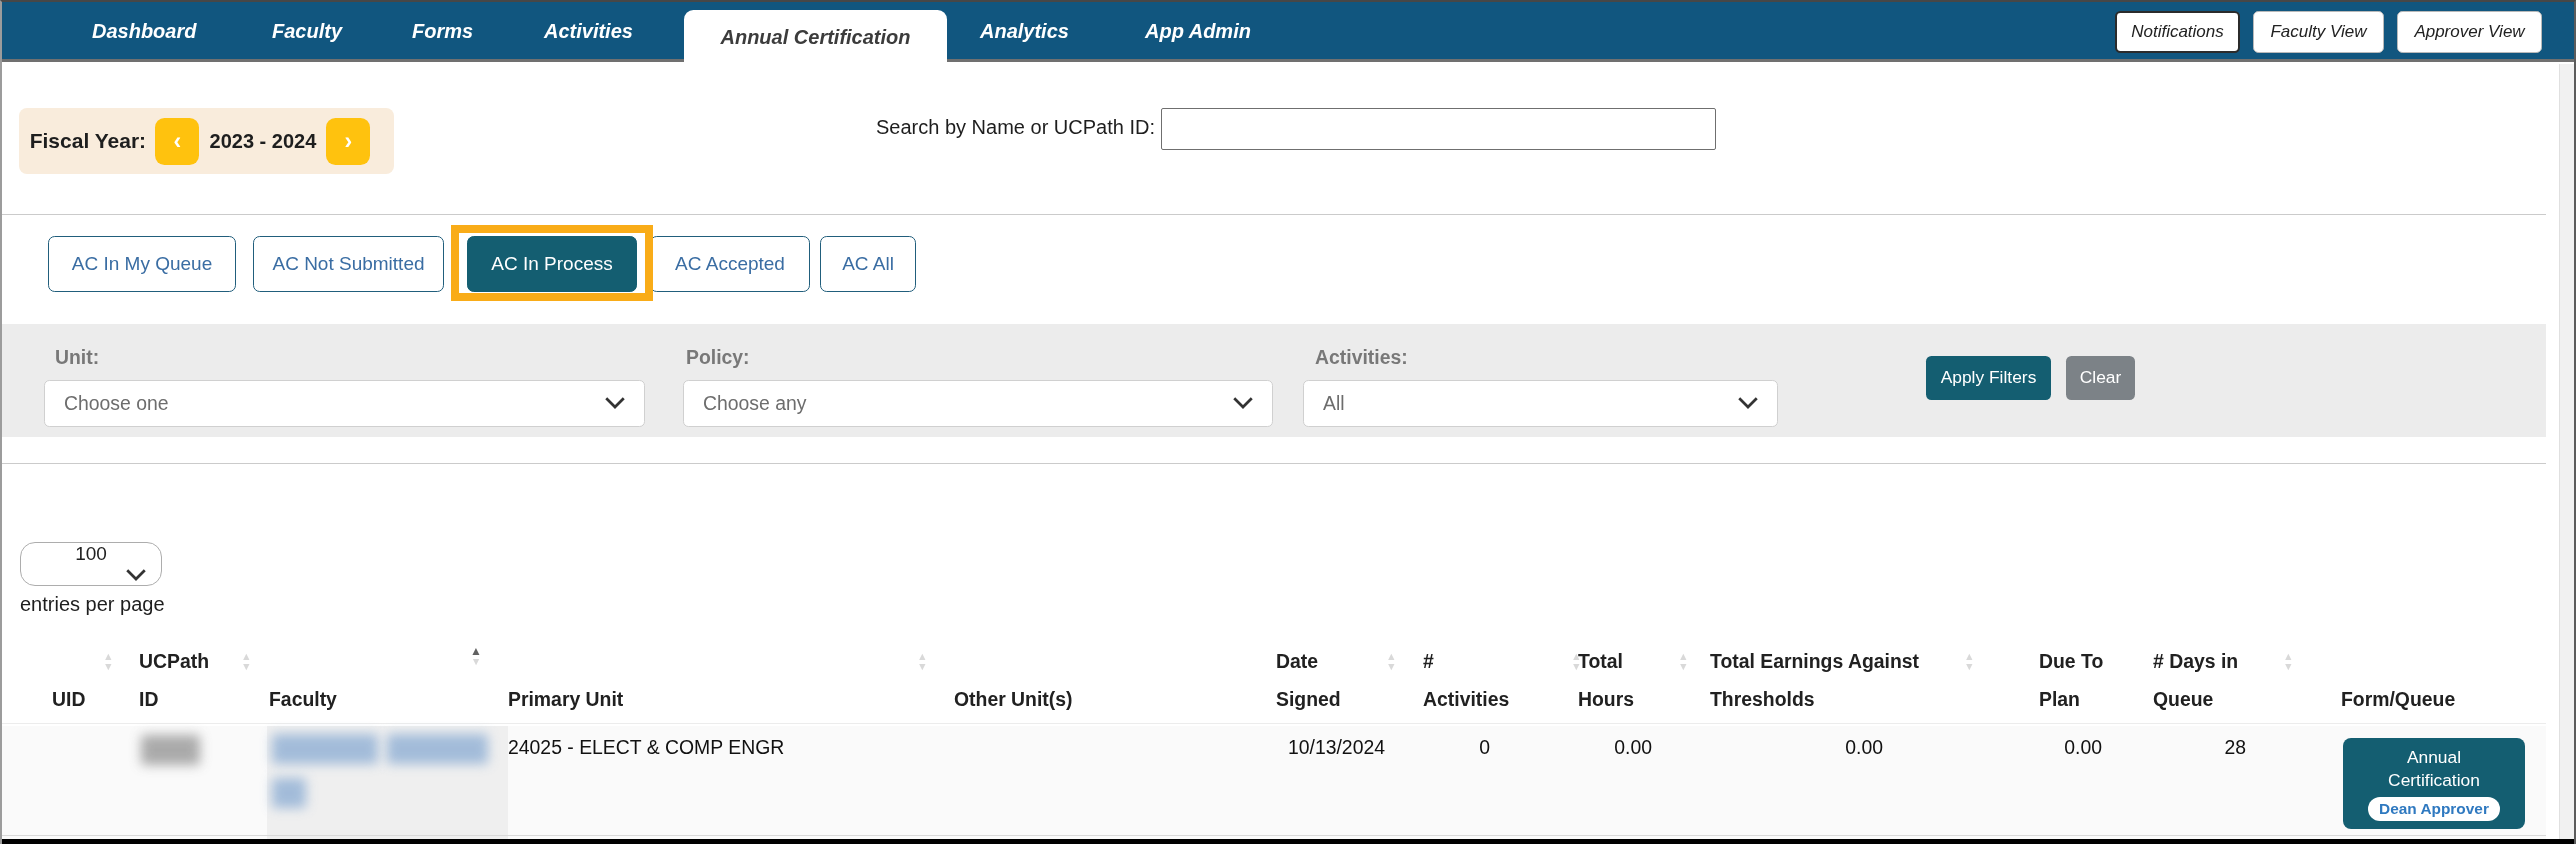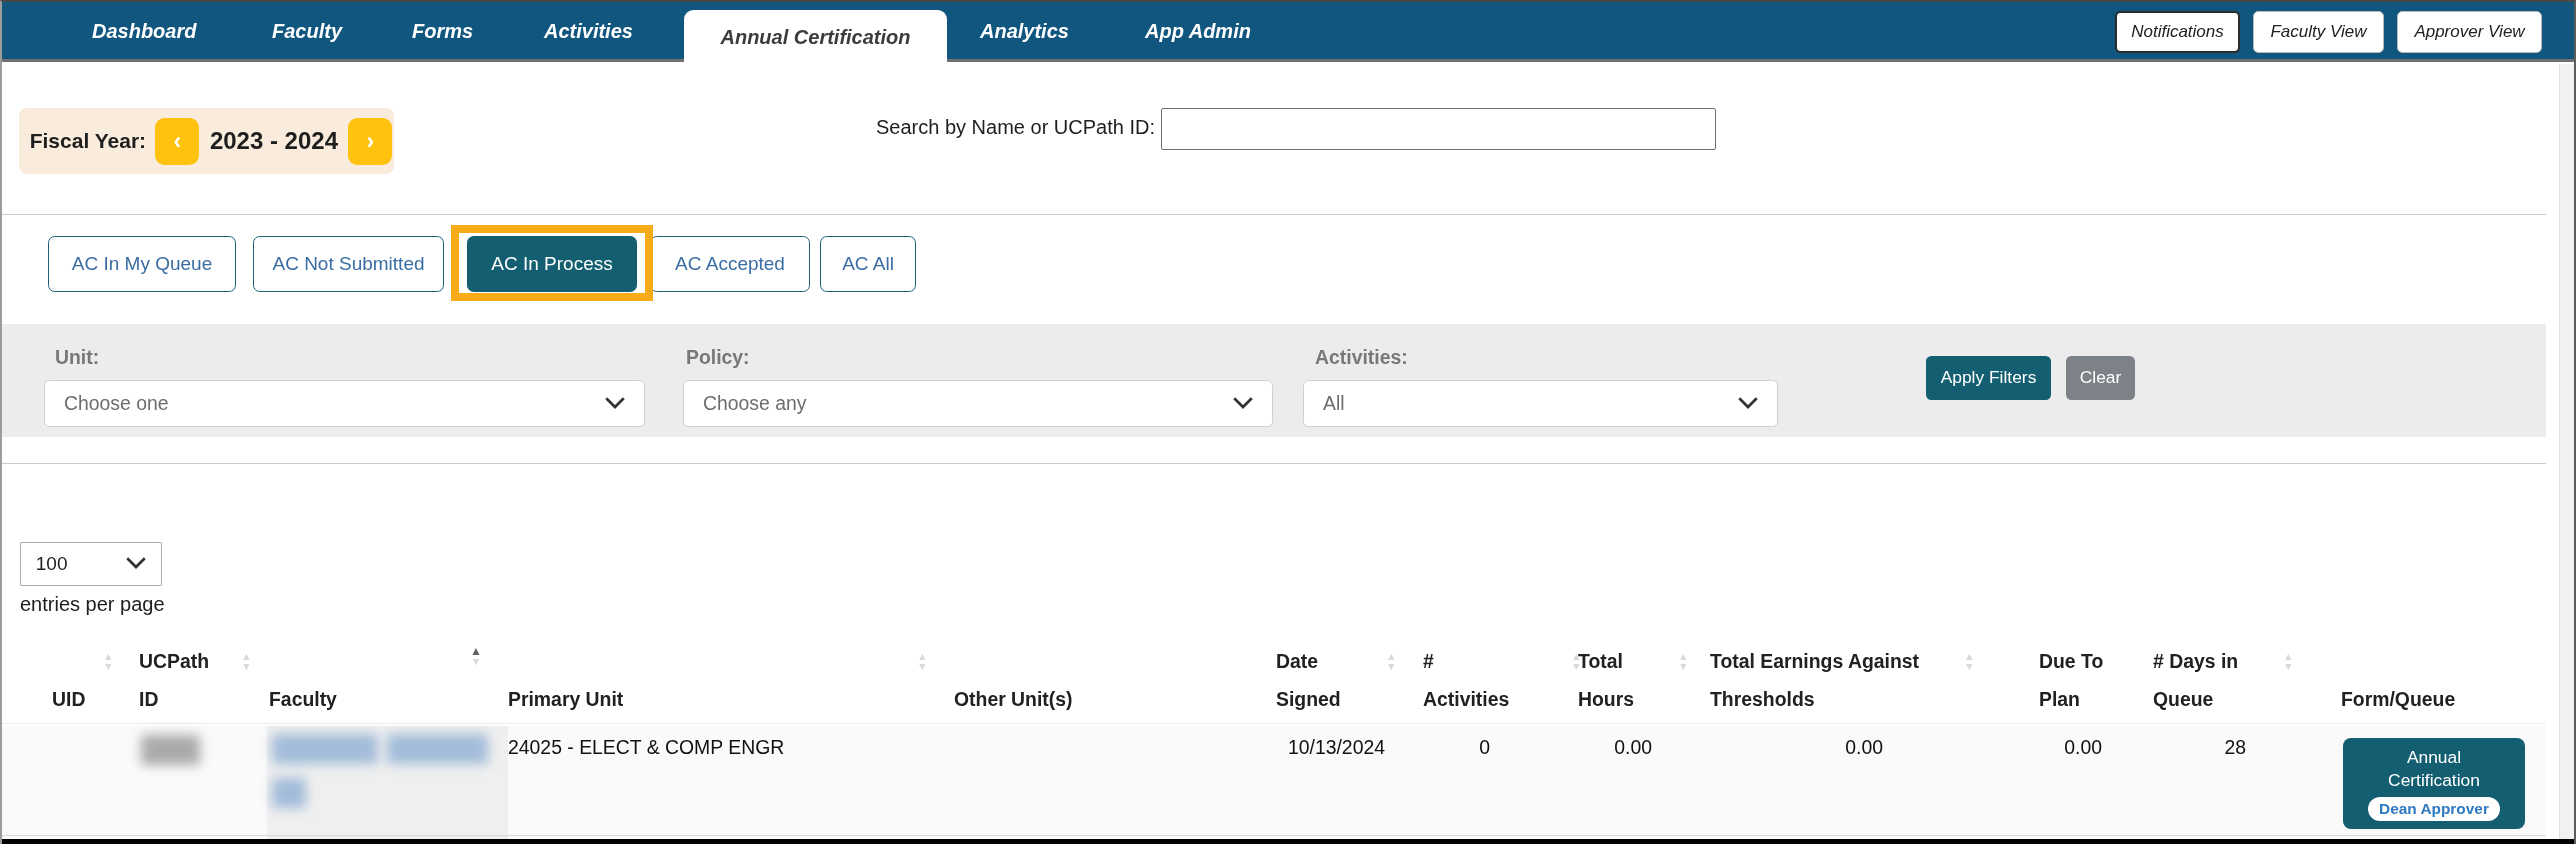--- a/index.html
+++ b/index.html
@@ -25,21 +25,21 @@
     display:flex;align-items:center;justify-content:center;font-size:17px;color:#222;cursor:pointer;}
   .nav-btn.dark{border:2px solid #2b2b2b;}
   .nav-btn.light{border:1.3px solid #b9b9b9;}
   
   .fiscal-band{position:absolute;left:17px;top:106px;width:375px;height:66px;background:var(--cream);
     border-radius:8px;display:flex;align-items:center;}
   .fiscal-label{font-size:21px;font-weight:bold;color:#1e1e1e;margin-left:10.7px;}
   .yr-btn{width:44px;height:47px;background:var(--yellow);border:none;border-radius:9.4px;color:#fff;
     font-size:23px;font-weight:bold;display:flex;align-items:center;justify-content:center;cursor:pointer;}
   .yr-btn.prev{margin-left:9.4px;}
-  .fiscal-value{font-size:24px;font-weight:bold;color:#1e1e1e;width:149px;text-align:center;}
+  .fiscal-value{font-size:20px;font-weight:bold;color:#1e1e1e;width:127px;text-align:center;}
   .search-label{position:absolute;top:114px;left:868px;width:285px;text-align:right;font-size:20px;color:#1e1e1e;}
   .search-input{position:absolute;left:1159px;top:106px;width:555px;height:42px;border:1.3px solid #6f6f6f;
     border-radius:2px;font-size:19px;padding:0 10.7px;background:#fff;}
   .divider{position:absolute;left:0;height:1.3px;background:#cbcbcb;width:2544px;}
   
   .tab-btn{position:absolute;top:234px;height:56px;background:#fff;border:1.3px solid #215E7C;border-radius:6.7px;
     color:var(--linkblue);font-size:19px;display:flex;align-items:center;justify-content:center;cursor:pointer;}
   .tab-btn.active{background:var(--teal);color:#fff;border-color:var(--teal);z-index:2;}
   .tab-highlight{position:absolute;left:449px;top:223px;width:202px;height:76px;
     border:8px solid var(--orange);z-index:1;pointer-events:none;}
@@ -50,22 +50,22 @@
     display:flex;align-items:center;font-size:19.4px;color:#6d6d6d;padding:0 19px;cursor:pointer;}
   .filter-select .chev{margin-left:auto;}
   .chev svg{width:20px;height:12.7px;stroke:#333;stroke-width:2.2;fill:none;}
   .apply-btn{position:absolute;left:1924px;top:31.5px;width:125px;height:44px;background:var(--teal);border:none;
     border-radius:5.4px;color:#fff;font-size:17.4px;cursor:pointer;}
   .clear-btn{position:absolute;left:2064px;top:31.5px;width:69px;height:44px;background:var(--graybtn);border:none;
     border-radius:5.4px;color:#fff;font-size:17.4px;cursor:pointer;}
   
   .export-btn{position:absolute;left:20px;top:473px;width:219px;height:46px;background:var(--teal);border:none;
     border-radius:6.7px;color:#fff;font-size:20px;font-weight:bold;cursor:pointer;}
-  .page-size{position:absolute;left:18px;top:540px;width:142px;height:44px;border:1.3px solid #adadad;border-radius:1px;
-    background:#fff;display:flex;align-items:center;font-size:19px;color:#222;padding:0 14.8px;cursor:pointer;}
+  .page-size{position:absolute;left:18px;top:540px;width:142px;height:44px;border:1.3px solid #adadad;border-radius:15px;
+    background:#fff;display:flex;align-items:center;font-size:19px;color:#222;padding:0 14.8px;cursor:pointer;flex-direction:column;}
   .page-size .chev{margin-left:auto;}
   .entries-label{position:absolute;left:18px;top:591px;font-size:20px;color:#1e1e1e;}
   
   .th{position:absolute;display:flex;align-items:flex-end;font-size:19.4px;font-weight:bold;color:#212121;
     line-height:38px;top:630px;height:86px;}
   .sort{position:absolute;display:flex;flex-direction:column;align-items:center;top:649px;
     font-size:10.7px;line-height:10px;color:#d9d9d9;cursor:pointer;}
   .sort.active{top:644px;}
   .sort.active .up{color:#616161;font-size:12px;}
   .header-sep{position:absolute;left:0;top:721px;width:2544px;height:1.3px;background:#ececec;}

